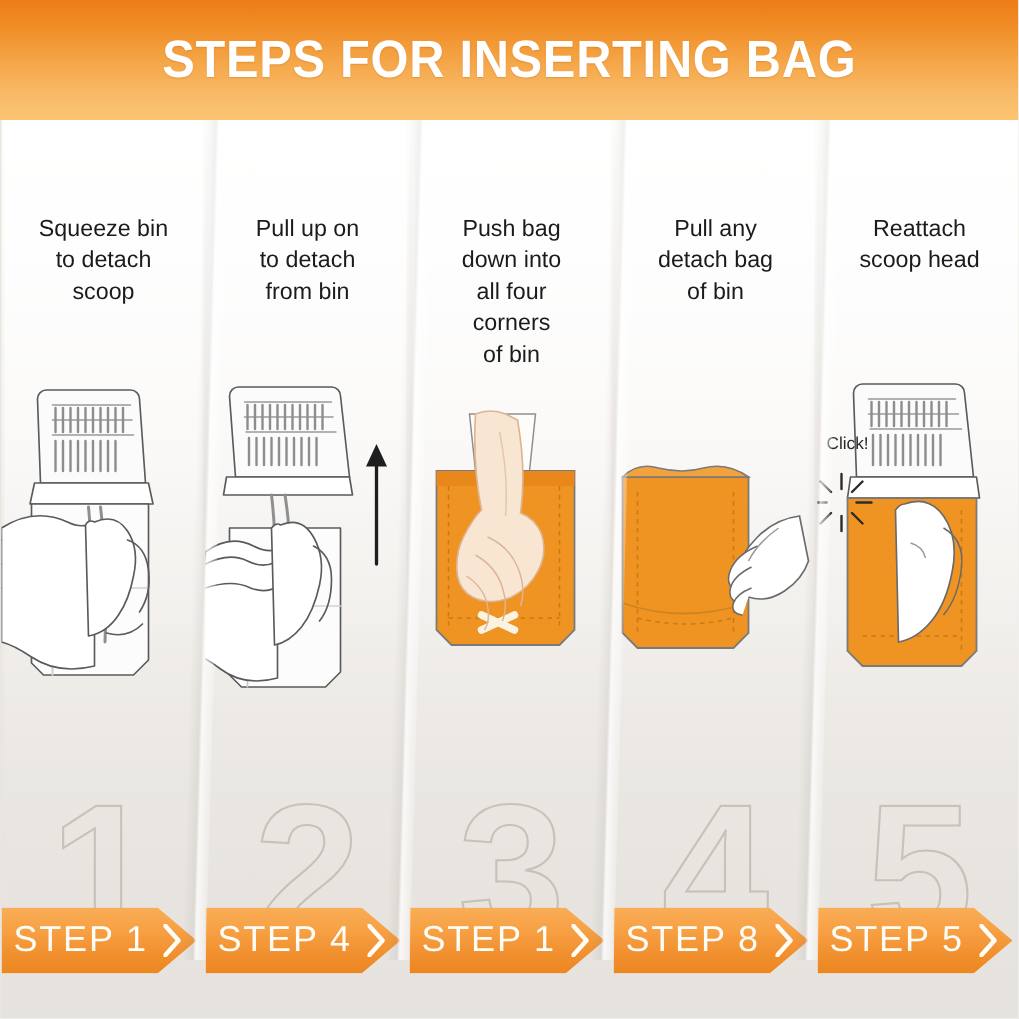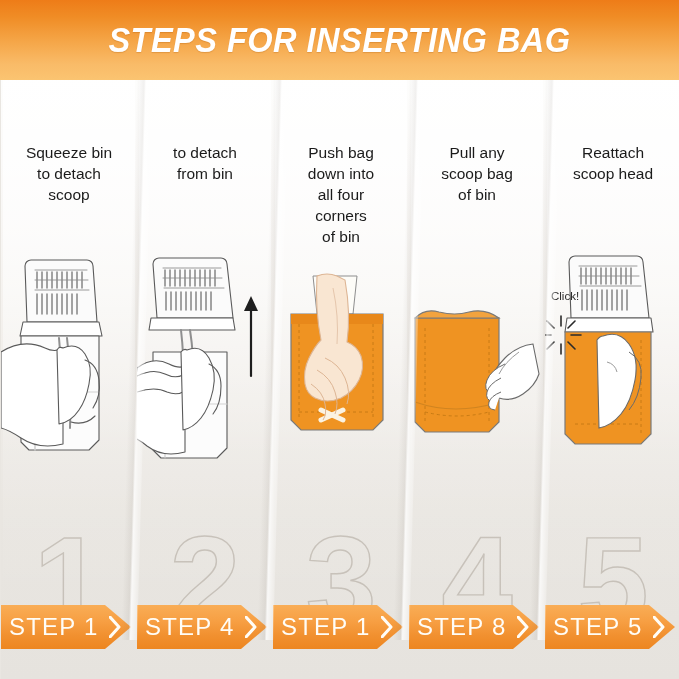--- a/index.html
+++ b/index.html
@@ -21,21 +21,20 @@
     overflow: hidden;
   }
 
   
   .header {
     position: absolute;
     left: 0; top: 0;
     width: 679px;
     height: 80px;
     background: linear-gradient(180deg, #ee7c18 0%, #f08d26 22%, #f5a648 52%, #f9bb68 80%, #fbc471 100%);
-    font-style: italic;
   }
   .header-title {
     position: absolute;
     left: 0; top: 0;
     width: 679px;
     height: 80px;
     line-height: 80px;
     text-align: center;
     color: #ffffff;
     font-family: "Liberation Sans Narrow", "Liberation Sans", sans-serif;
@@ -240,20 +239,21 @@
                 <path d="M1 1 L10 11 L1 21" fill="none" stroke="#fffdf7" stroke-width="3" stroke-linecap="round" stroke-linejoin="round"></path>
               </svg>
           </span>
         </div>
       </div>
 
       <div class="col" style="left:136px;">
         <div class="col-sheet"></div>
 
         <div class="caption">
+          <div>Pull up on</div>
           <div>to detach</div>
           <div>from bin</div>
         </div>
 
         <div class="art">
           <svg width="136" height="230" viewBox="0 0 136 230">
             <g fill="none" stroke="#5a5a5a" stroke-width="1.1" stroke-linejoin="round" stroke-linecap="round">
 
               <path d="M22 6 h62 a6 6 0 0 1 6 6 l6 54 h-76 l-4 -54 a6 6 0 0 1 6 -6 z" fill="#fbfbfb"></path>
               <g stroke="#9a9a9a" stroke-width="1">
@@ -349,21 +349,21 @@
               </svg>
           </span>
         </div>
       </div>
 
       <div class="col" style="left:408px;">
         <div class="col-sheet"></div>
 
         <div class="caption">
           <div>Pull any</div>
-          <div>scoop bag</div>
+          <div>detach bag</div>
           <div>of bin</div>
         </div>
 
         <div class="art">
           <svg width="136" height="230" viewBox="0 0 136 230">
 
             <path d="M6 66 h84 v104 l-10 10 h-64 l-10 -10 z" fill="#ef9322" stroke="#7a7a7a" stroke-width="1.2"></path>
             <path d="M6 66 q10 -10 24 -6 q16 4 30 0 q16 -4 30 6 z" fill="#f3a33e" stroke="#7a7a7a" stroke-width="1.1"></path>
             <path d="M16 76 v94" fill="none" stroke="#c87b14" stroke-width="1" stroke-dasharray="3 3"></path>
             <path d="M80 76 v94" fill="none" stroke="#c87b14" stroke-width="1" stroke-dasharray="3 3"></path>

